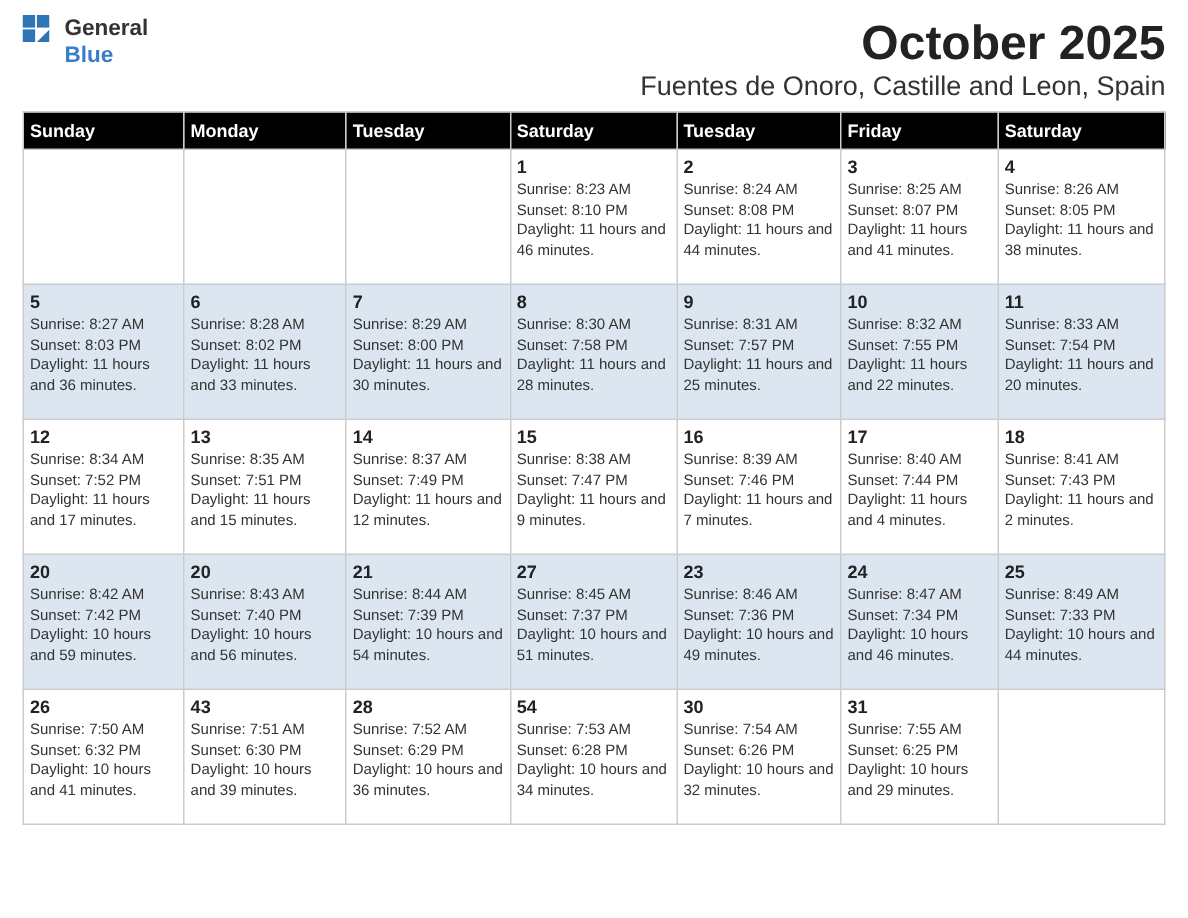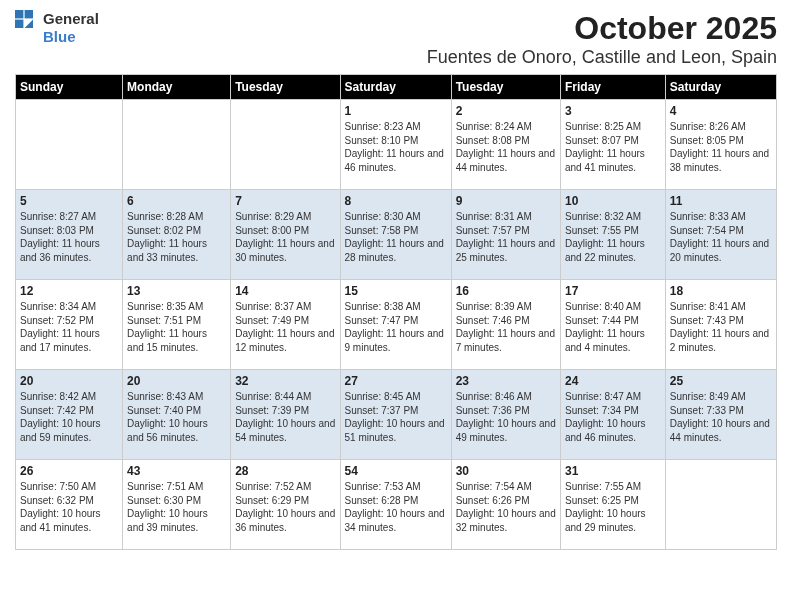--- a/index.html
+++ b/index.html
@@ -152,21 +152,21 @@
         <td><span class="day-num">13</span><span class="day-info">Sunrise: 8:35 AM<br>Sunset: 7:51 PM<br>Daylight: 11 hours and 15 minutes.</span></td>
         <td><span class="day-num">14</span><span class="day-info">Sunrise: 8:37 AM<br>Sunset: 7:49 PM<br>Daylight: 11 hours and 12 minutes.</span></td>
         <td><span class="day-num">15</span><span class="day-info">Sunrise: 8:38 AM<br>Sunset: 7:47 PM<br>Daylight: 11 hours and 9 minutes.</span></td>
         <td><span class="day-num">16</span><span class="day-info">Sunrise: 8:39 AM<br>Sunset: 7:46 PM<br>Daylight: 11 hours and 7 minutes.</span></td>
         <td><span class="day-num">17</span><span class="day-info">Sunrise: 8:40 AM<br>Sunset: 7:44 PM<br>Daylight: 11 hours and 4 minutes.</span></td>
         <td><span class="day-num">18</span><span class="day-info">Sunrise: 8:41 AM<br>Sunset: 7:43 PM<br>Daylight: 11 hours and 2 minutes.</span></td>
       </tr>
       <tr>
         <td><span class="day-num">20</span><span class="day-info">Sunrise: 8:42 AM<br>Sunset: 7:42 PM<br>Daylight: 10 hours and 59 minutes.</span></td>
         <td><span class="day-num">20</span><span class="day-info">Sunrise: 8:43 AM<br>Sunset: 7:40 PM<br>Daylight: 10 hours and 56 minutes.</span></td>
-        <td><span class="day-num">32</span><span class="day-info">Sunrise: 8:44 AM<br>Sunset: 7:39 PM<br>Daylight: 10 hours and 54 minutes.</span></td>
+        <td><span class="day-num">21</span><span class="day-info">Sunrise: 8:44 AM<br>Sunset: 7:39 PM<br>Daylight: 10 hours and 54 minutes.</span></td>
         <td><span class="day-num">27</span><span class="day-info">Sunrise: 8:45 AM<br>Sunset: 7:37 PM<br>Daylight: 10 hours and 51 minutes.</span></td>
         <td><span class="day-num">23</span><span class="day-info">Sunrise: 8:46 AM<br>Sunset: 7:36 PM<br>Daylight: 10 hours and 49 minutes.</span></td>
         <td><span class="day-num">24</span><span class="day-info">Sunrise: 8:47 AM<br>Sunset: 7:34 PM<br>Daylight: 10 hours and 46 minutes.</span></td>
         <td><span class="day-num">25</span><span class="day-info">Sunrise: 8:49 AM<br>Sunset: 7:33 PM<br>Daylight: 10 hours and 44 minutes.</span></td>
       </tr>
       <tr>
         <td><span class="day-num">26</span><span class="day-info">Sunrise: 7:50 AM<br>Sunset: 6:32 PM<br>Daylight: 10 hours and 41 minutes.</span></td>
         <td><span class="day-num">43</span><span class="day-info">Sunrise: 7:51 AM<br>Sunset: 6:30 PM<br>Daylight: 10 hours and 39 minutes.</span></td>
         <td><span class="day-num">28</span><span class="day-info">Sunrise: 7:52 AM<br>Sunset: 6:29 PM<br>Daylight: 10 hours and 36 minutes.</span></td>
         <td><span class="day-num">54</span><span class="day-info">Sunrise: 7:53 AM<br>Sunset: 6:28 PM<br>Daylight: 10 hours and 34 minutes.</span></td>

